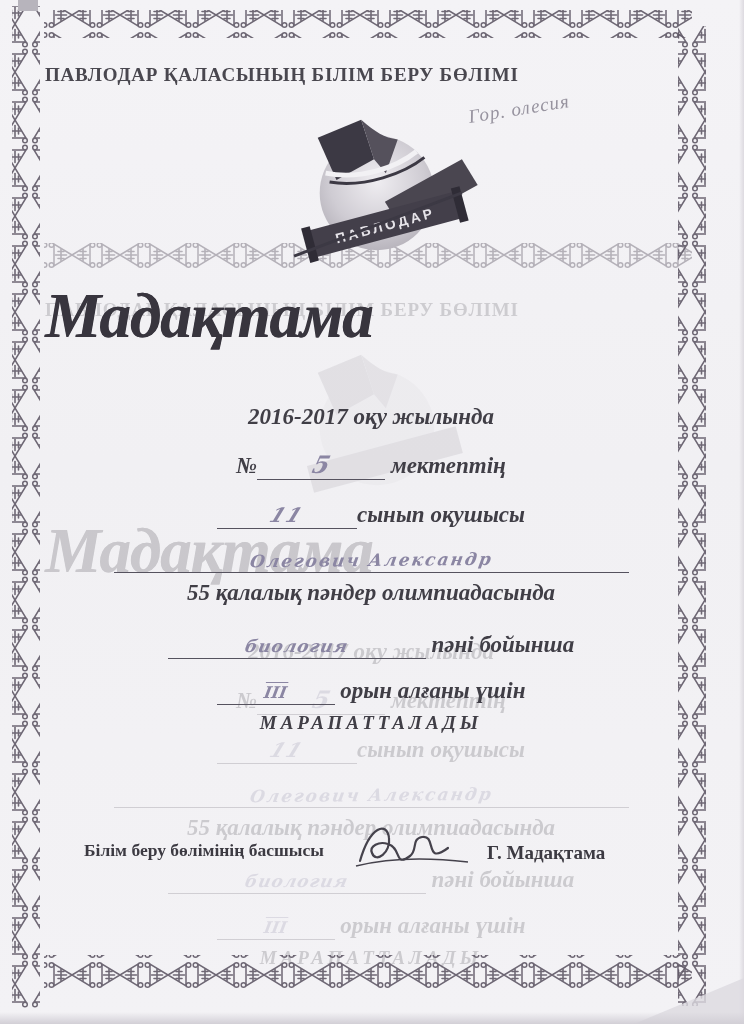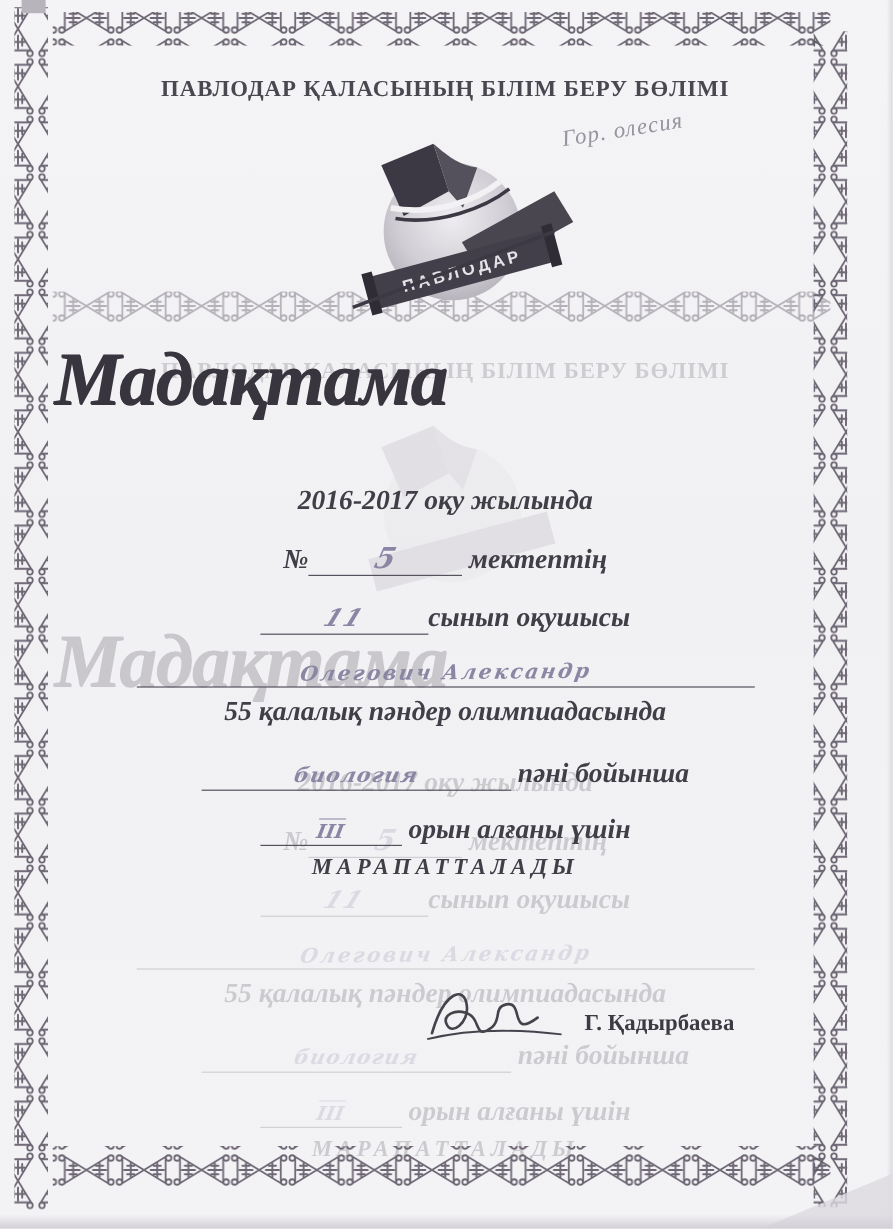--- a/index.html
+++ b/index.html
@@ -6,21 +6,21 @@
   .page{
     position:relative;width:744px;height:1024px;overflow:hidden;
     background:linear-gradient(180deg,#f4f3f6 0%,#f1f0f3 45%,#f3f2f5 100%);
     font-family:"Liberation Serif","DejaVu Serif",serif;color:#403e46;
   }
   .orn-svg{position:absolute;left:0;top:0;width:744px;height:1024px;pointer-events:none;}
   .cert{position:absolute;inset:0;}
   .ghost{transform:translateY(235px);opacity:0.21;filter:blur(0.4px);}
   .line{position:absolute;left:45px;width:652px;text-align:center;
         font-style:italic;font-weight:700;font-size:23px;white-space:nowrap;}
-  .org-line{position:absolute;left:45px;width:652px;text-align:center;
+  .org-line{position:absolute;left:45px;width:652px;text-align:left;
         font-style:normal;font-weight:700;font-size:19px;letter-spacing:0.8px;color:#49474f;}
   .title-line{position:absolute;left:45px;width:652px;text-align:left;
         font-style:italic;font-weight:700;font-size:63px;letter-spacing:-1px;color:#38353e;
         text-shadow:0.6px 0.4px 0 #38353e;}
   .awarded{font-size:19px;letter-spacing:4px;font-style:italic;}
   .ul{display:inline-block;border-bottom:1.6px solid #55525e;text-align:center;line-height:1.05;
       vertical-align:baseline;padding-bottom:1px;}
   .hw{font-style:italic;color:#8b86a3;font-family:"DejaVu Serif",serif;}
   .hw-school{font-size:24px;display:inline-block;transform:skewX(-14deg);}
   .hw-class{font-size:20px;display:inline-block;transform:skewX(-22deg);letter-spacing:2px;}
@@ -168,23 +168,24 @@
       <span class="ul" style="width:258px"><span class="hw hw-subject">биология</span></span>&nbsp;<span>пәні бойынша</span>
     </div>
 
     <div class="line" style="top:678px">
       <span class="ul" style="width:118px"><span class="hw hw-place">III</span></span>&nbsp;<span>орын алғаны үшін</span>
     </div>
 
     <div class="line awarded" style="top:712px">МАРАПАТТАЛАДЫ</div>
   </div>
 
+  <div class="sig-label">Білім беру бөлімінің басшысы</div>
   <svg class="sig-svg" viewBox="0 0 120 60">
     <path d="M8,45 C18,10 35,5 37,22 C39,36 24,48 20,37 C17,30 27,25 36,28 C50,32 42,52 58,40 C66,34 59,23 70,21 C85,18 72,50 96,32" stroke="#45424c" stroke-width="2.2" fill="none" stroke-linecap="round"></path>
     <path d="M4,50 C40,41 82,42 116,46" stroke="#45424c" stroke-width="1.5" fill="none"></path>
   </svg>
-  <div class="sig-name">Г. Қадырбаева</div>
+  <div class="sig-name">Г. Мадақтама</div>
 
   <div class="artifact-tl"></div>
   <div class="artifact-right"></div>
   <div class="artifact-br"></div>
   <div class="artifact-bottom"></div>
 </div>
 
 </body></html>

